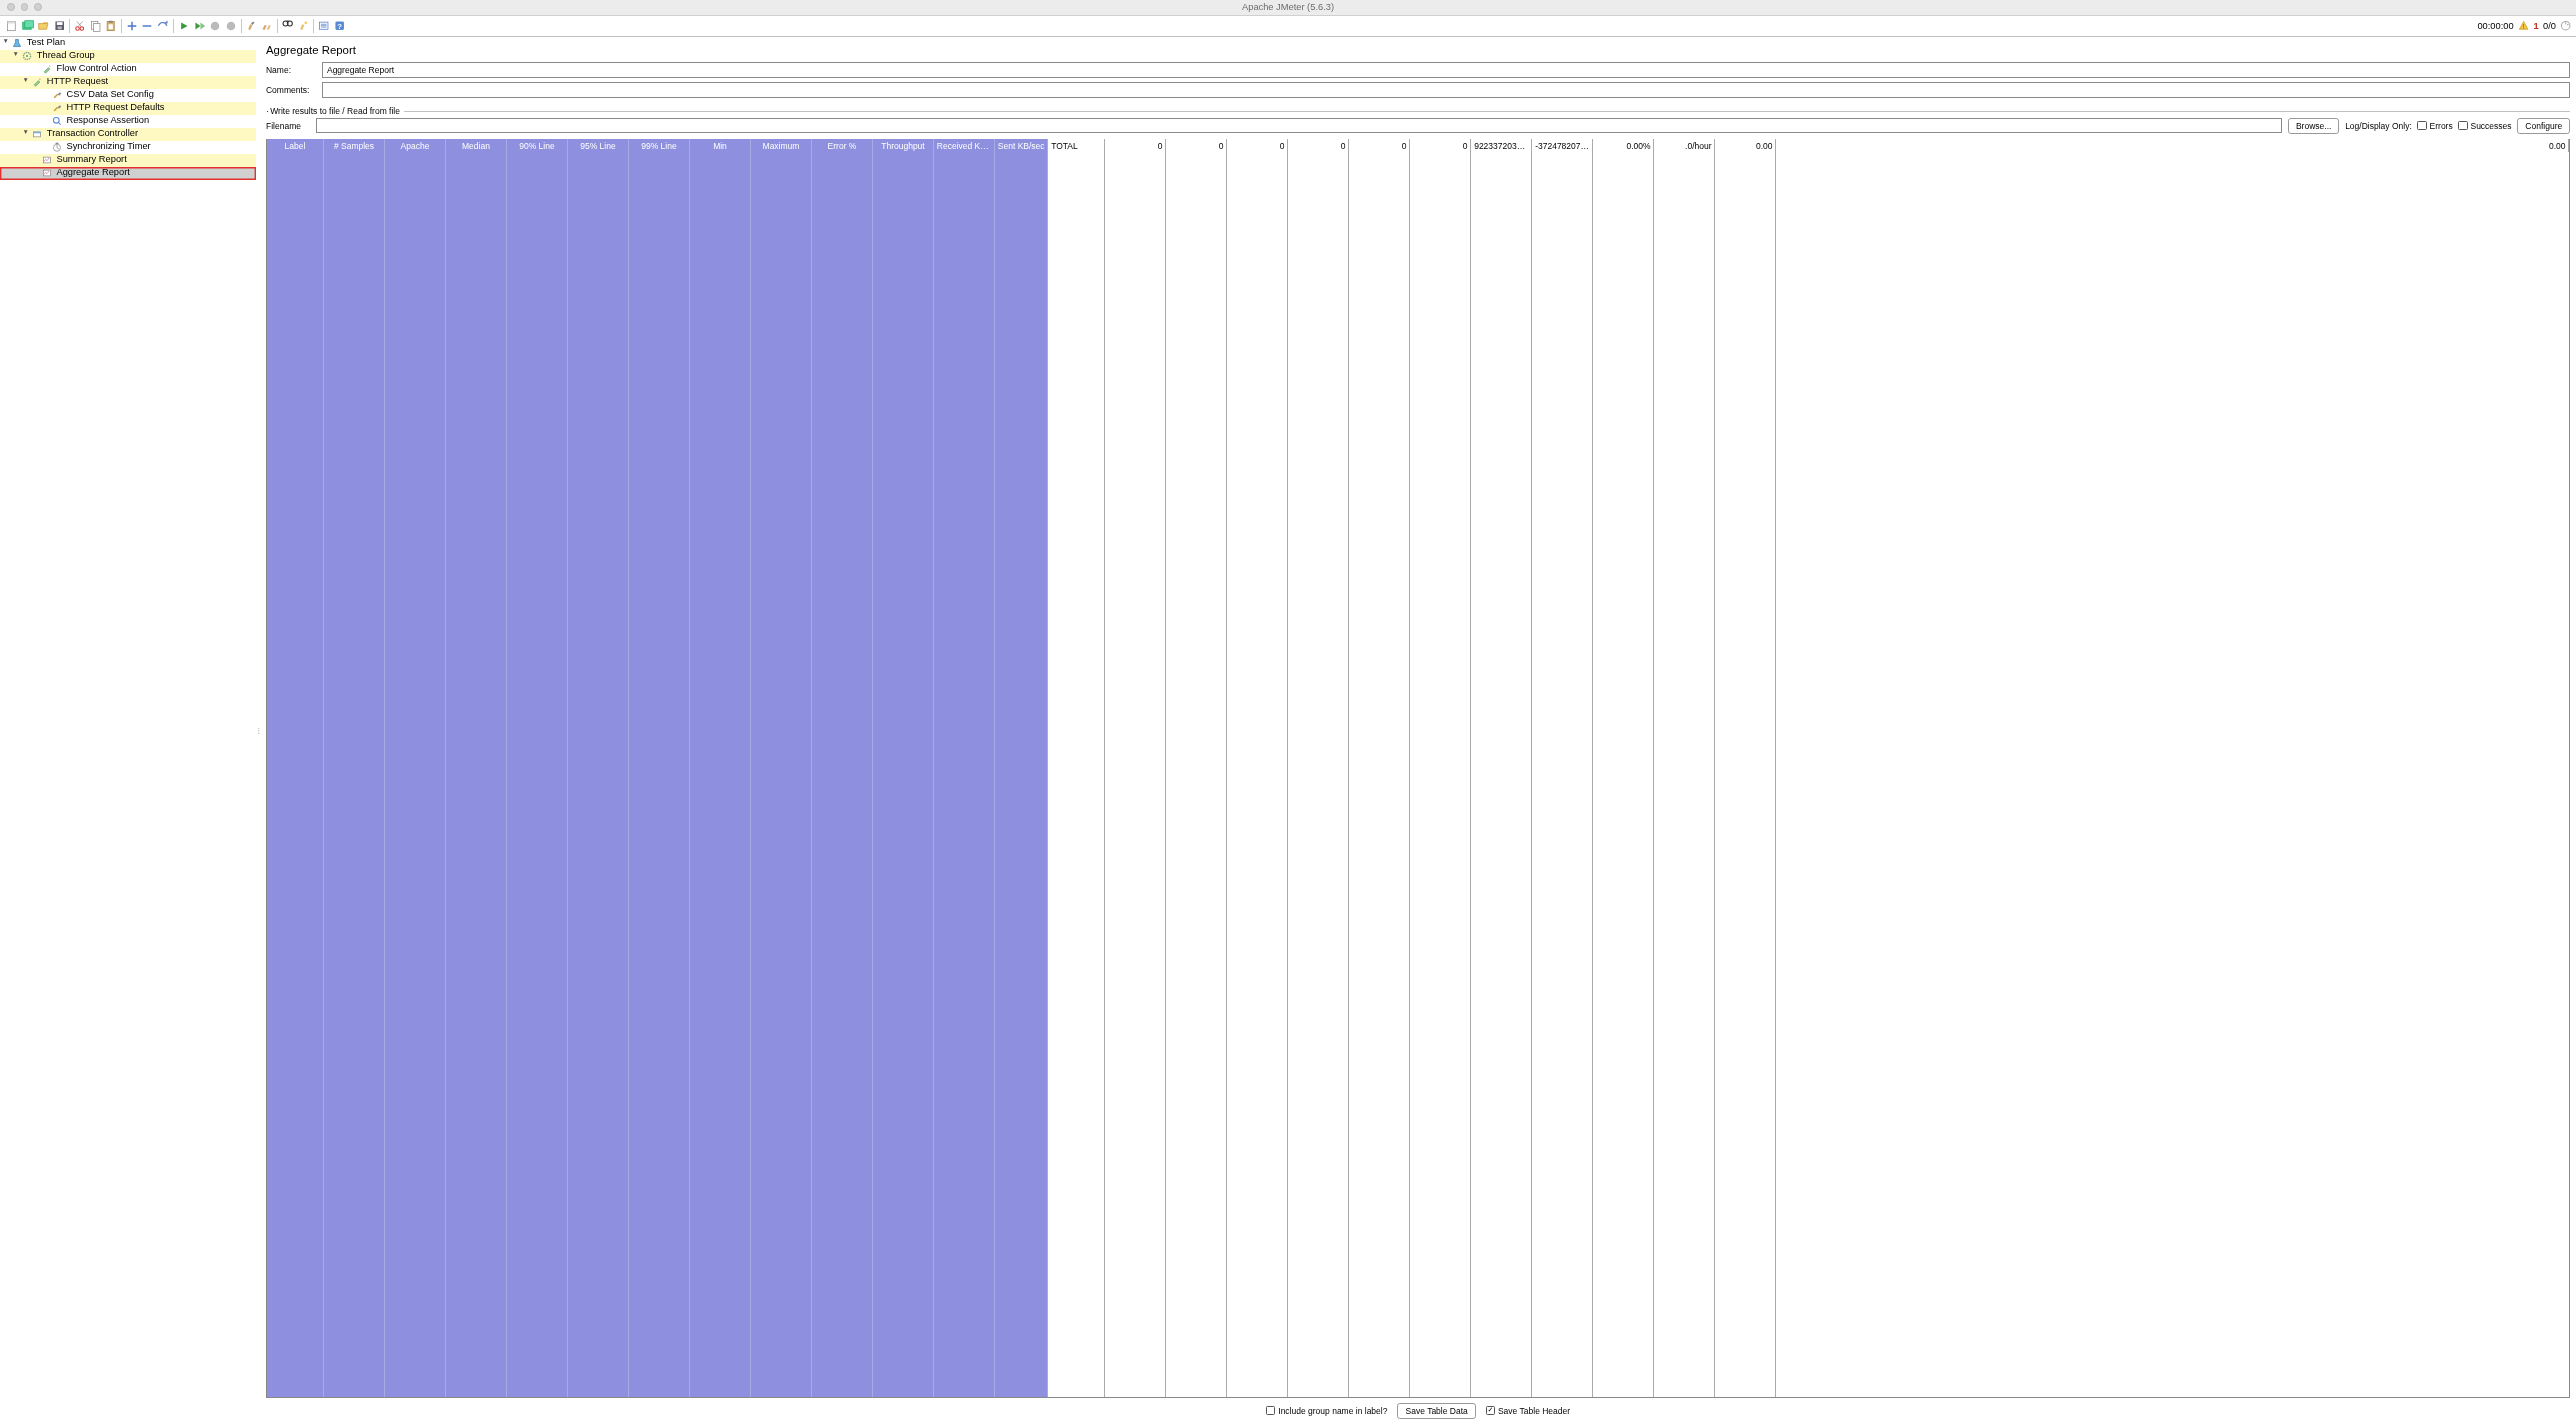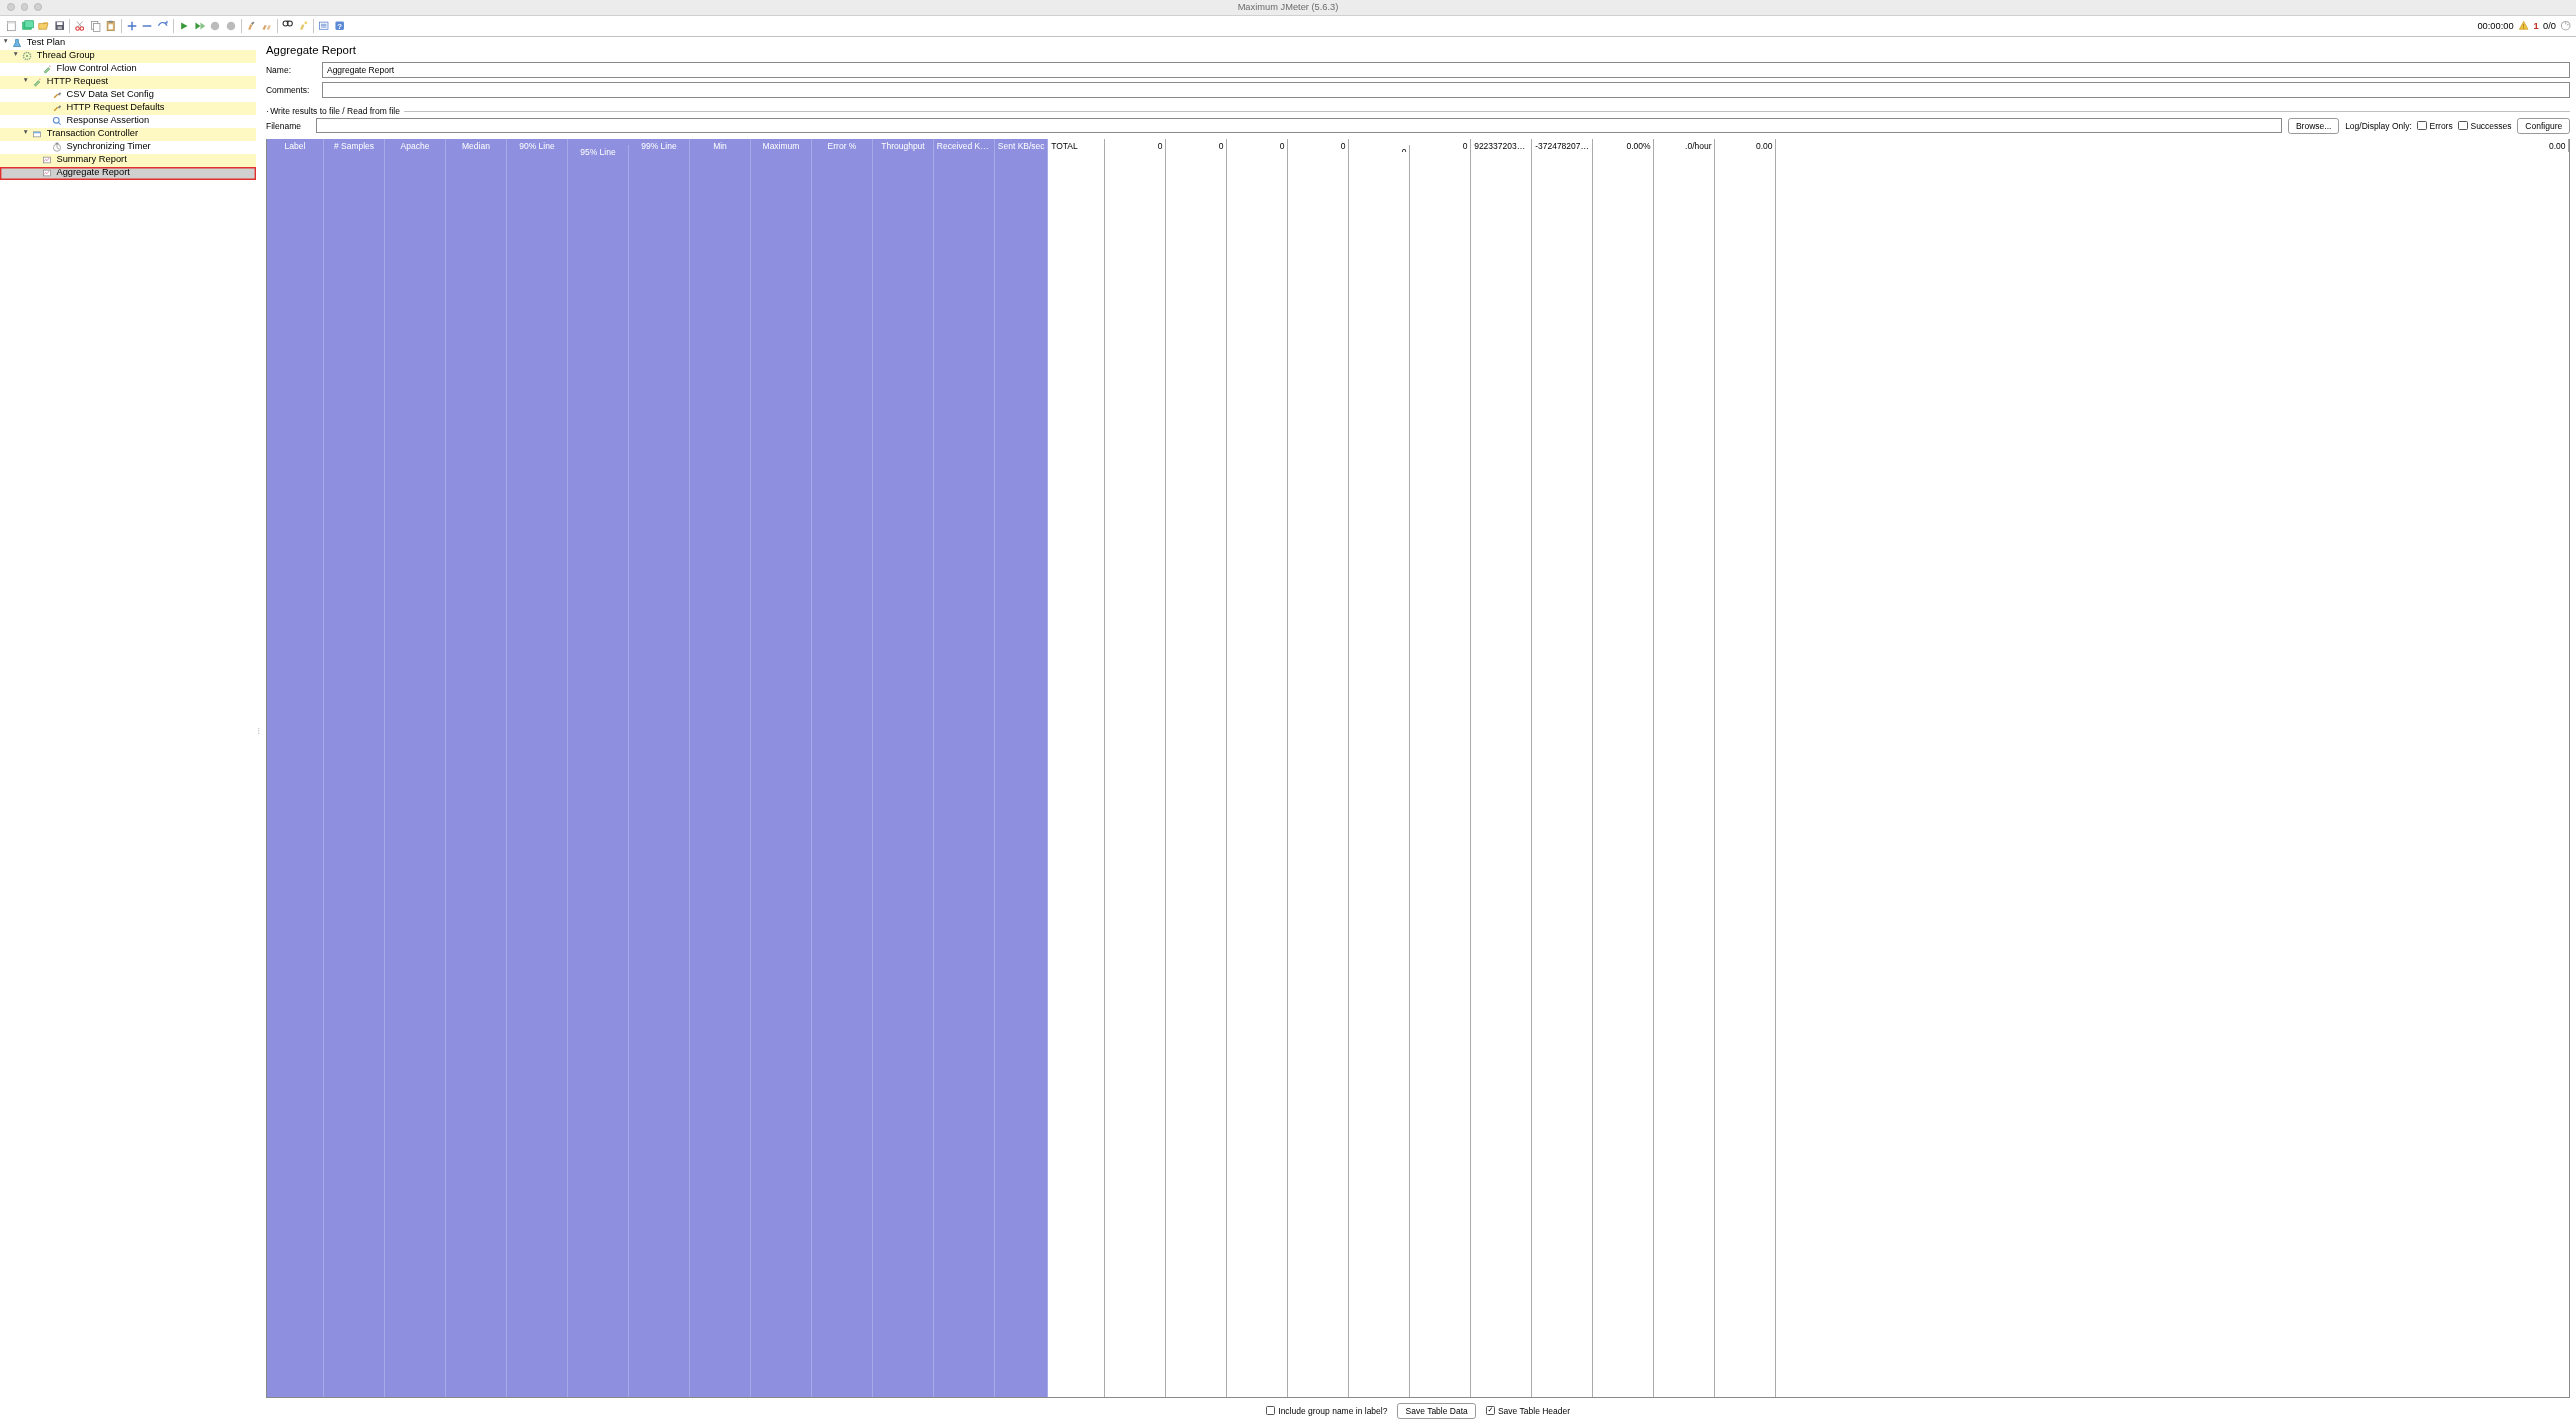--- a/index.html
+++ b/index.html
@@ -60,42 +60,42 @@
 .thead { display: flex; background: #8e90df; color: #fff; font-size: 8.5px; }
 .th { border-right: 0.7px solid #a8aae6; padding: 2.1px 2.8px; text-align: center; overflow: hidden; text-overflow: ellipsis; white-space: nowrap; }
 .tbody { flex: 1; background: #fff; position: relative; }
 .tr { display: flex; border-bottom: none; height: 13px; }
 .td { border-right: 0.7px solid #aaa; padding: 1.4px 2.8px; font-size: 8.5px; overflow: hidden; text-overflow: ellipsis; white-space: nowrap; }
 .td.num { text-align: right; }
 .grid-cols { position: absolute; inset: 0; display: flex; pointer-events: none; }
 .gc { border-right: 0.7px solid #aaa; }
 
 .col1 { width: 57px; } .col2 { width: 61px; } .col3 { width: 61px; }
-.col4 { width: 61px; } .col5 { width: 61px; } .col6 { width: 61px; margin-top: 6px; }
+.col4 { width: 61px; } .col5 { width: 61px; } .col6 { width: 61px; }
 .col7 { width: 61px; } .col8 { width: 61px; } .col9 { width: 61px; }
 .col10 { width: 61px; } .col11 { width: 61px; } .col12 { width: 61px; } .col13 { flex: 1; }
 
 
 
 
 .bottom-bar { display: flex; align-items: center; justify-content: center; gap: 10px; padding: 4.3px 0 1.4px 0; }
 
 
 svg { display: block; }
 </style>
 </head>
 <body>
 
 <div class="titlebar">
   <div class="traffic-lights">
     <div class="traffic-light"></div>
     <div class="traffic-light"></div>
     <div class="traffic-light"></div>
   </div>
-  <div class="title-text">Maximum JMeter (5.6.3)</div>
+  <div class="title-text">Apache JMeter (5.6.3)</div>
 </div>
 
 <div class="toolbar">
   <div class="tool-group">
     <div class="tool-btn">
         <svg width="11.4" height="11.4" viewBox="0 0 16 16">
           <rect x="2" y="2" width="11" height="13" fill="#fff" stroke="#888"></rect>
           <rect x="2" y="2" width="11" height="3" fill="#ddd"></rect>
         </svg>
       </div>

